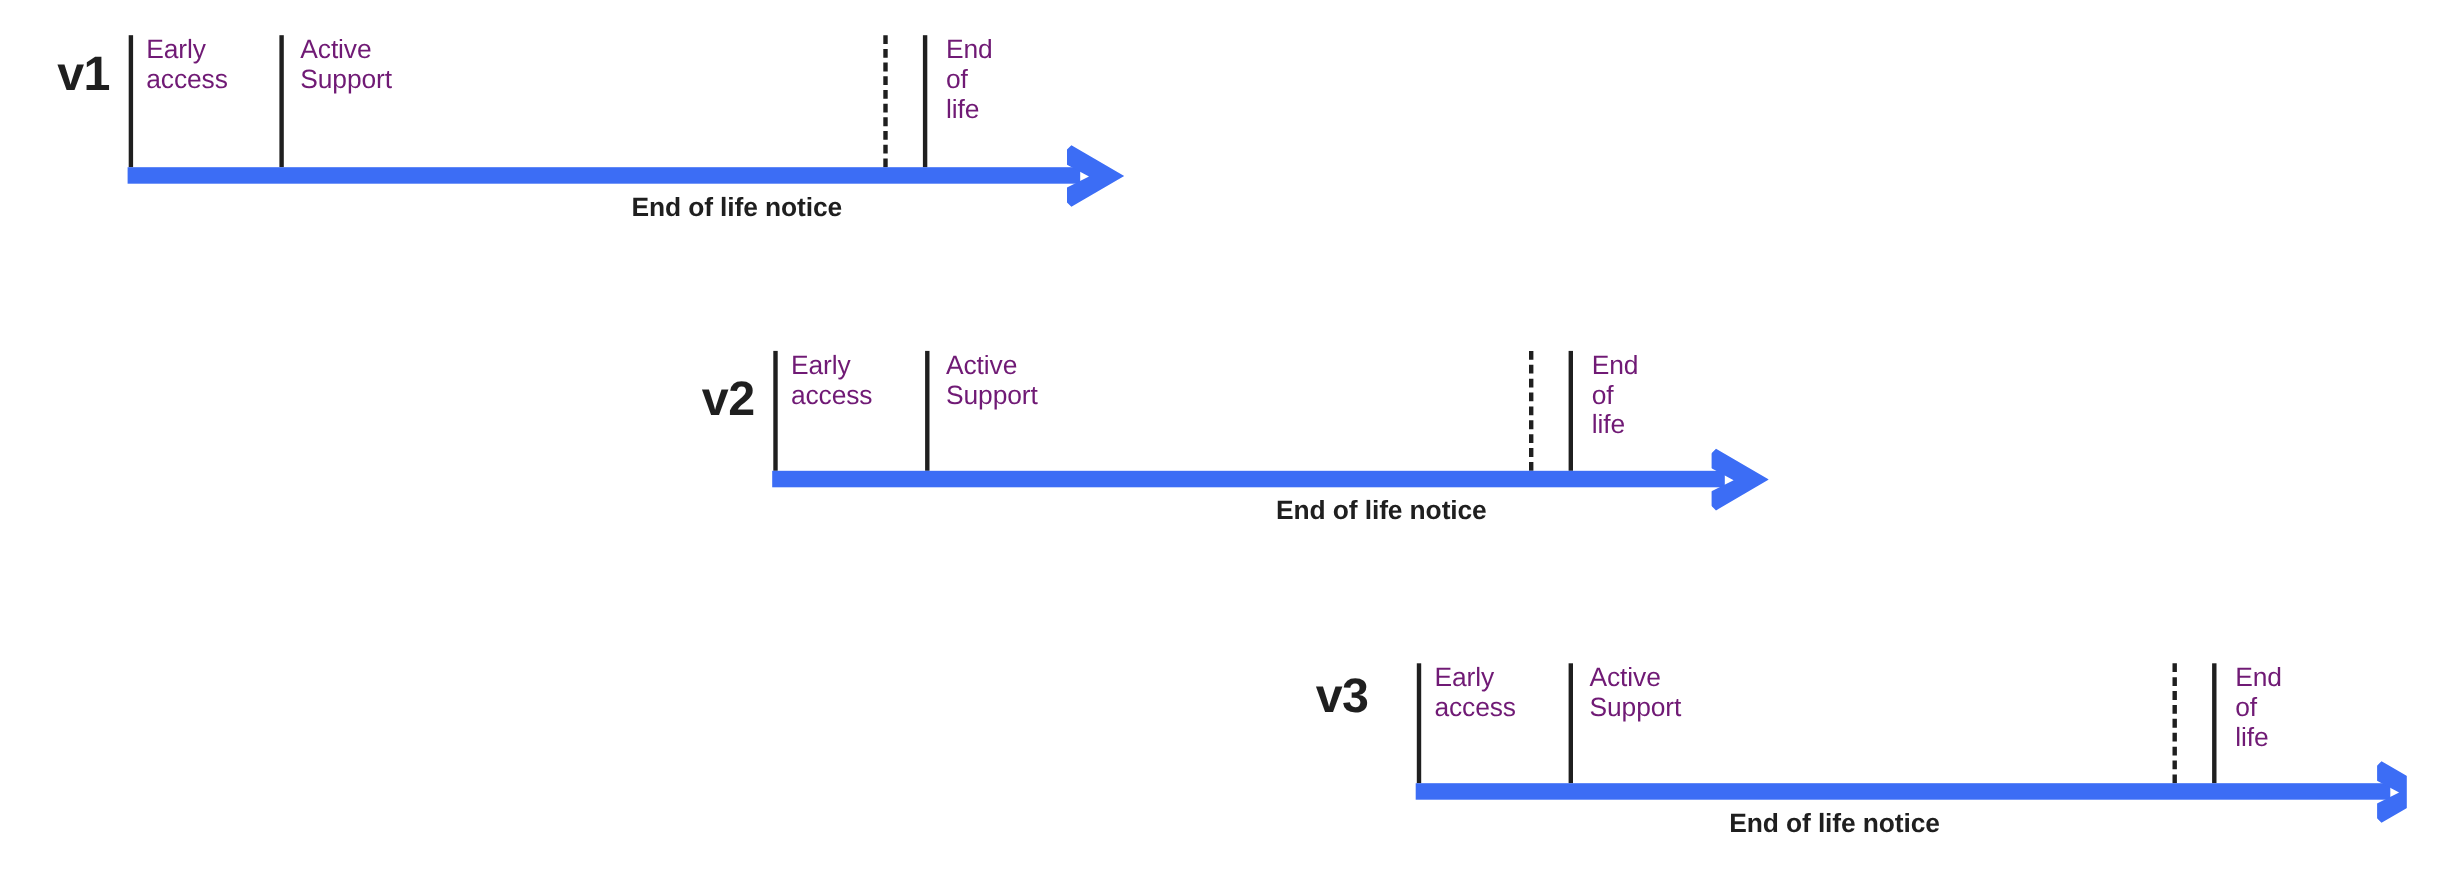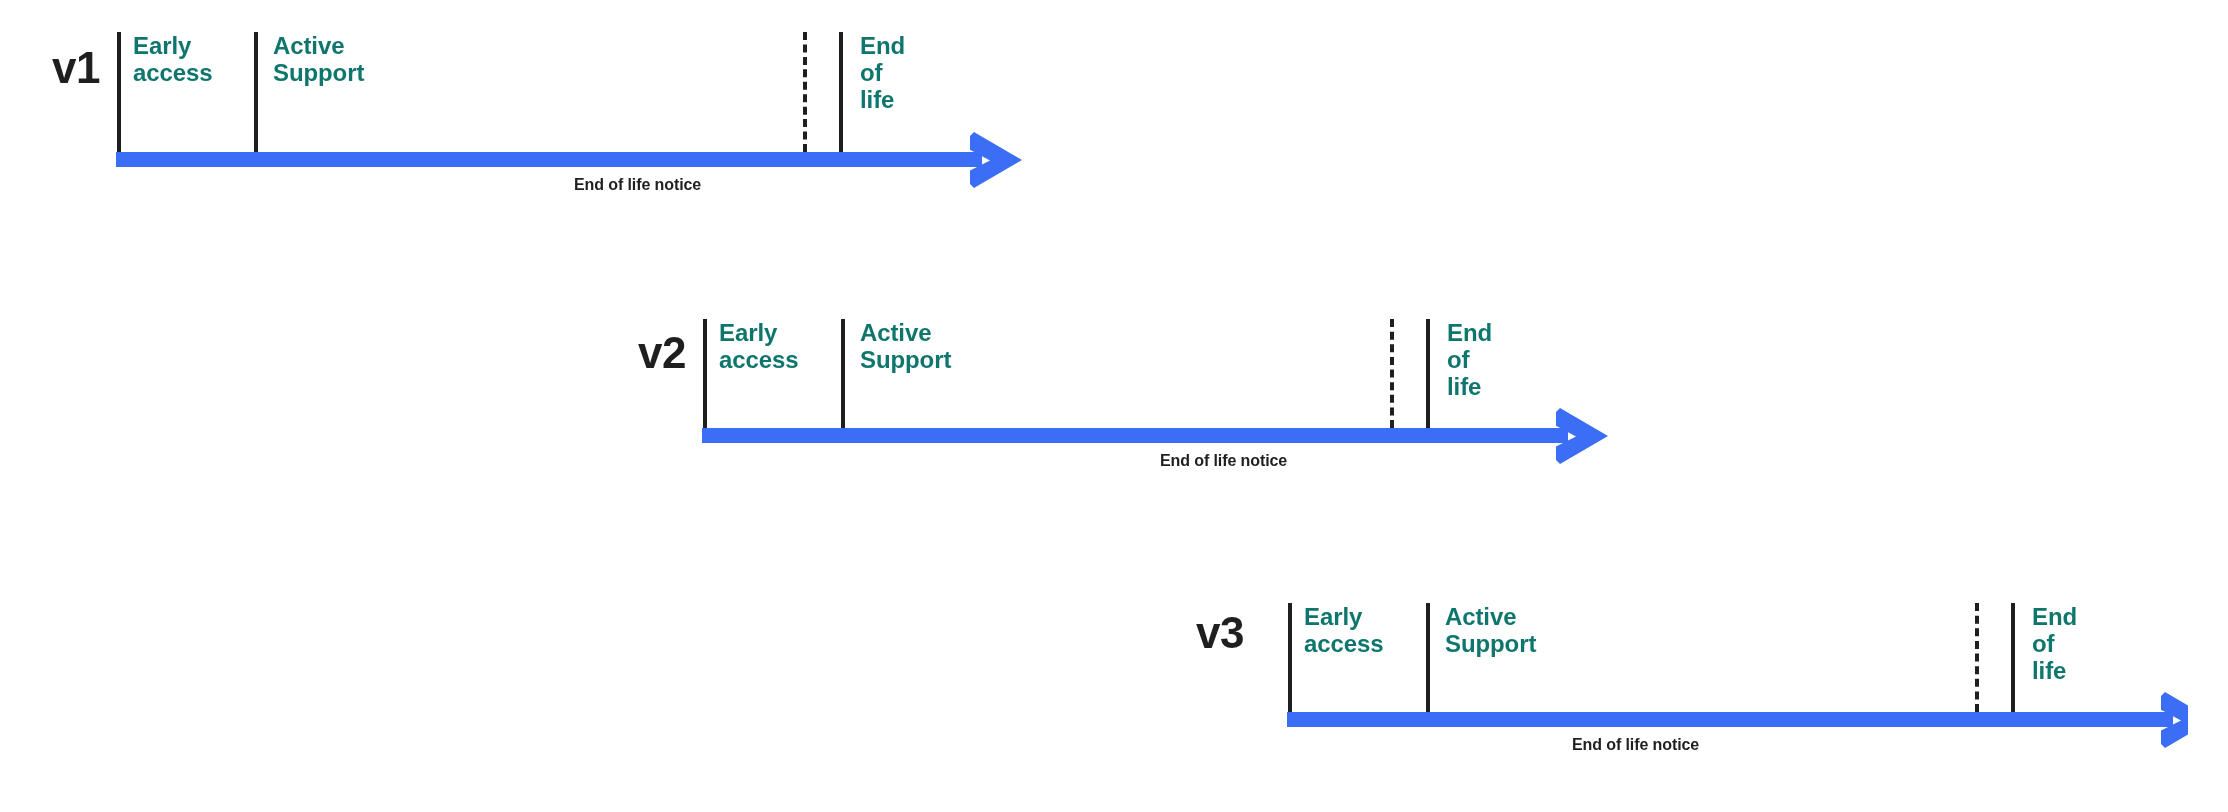--- a/index.html
+++ b/index.html
@@ -50,22 +50,22 @@
   .dashed-marker {
     position: absolute;
     width: 0;
     border-left: 4px dashed #1f1f1f;
   }
 
   
   .phase-label {
     position: absolute;
     font-size: 24px;
-    font-weight: 700;
-    color: #0f766e;
+    font-weight: 400;
+    color: #701a75;
     line-height: 1.12;
     white-space: pre-line;
     letter-spacing: -0.1px;
   }
 
   
   .arrow-shaft {
     position: absolute;
     height: 15px;
     background: #3c6df5;
@@ -73,21 +73,21 @@
 
   
   .arrow-head {
     position: absolute;
     display: block;
   }
 
   
   .notice-label {
     position: absolute;
-    font-size: 16px;
+    font-size: 24px;
     font-weight: 700;
     color: #1f1f1f;
     line-height: 1.1;
     white-space: nowrap;
     letter-spacing: -0.1px;
   }
 </style>
 </head>
 <body>
 
@@ -102,21 +102,21 @@
 access</div>
       <div class="phase-label" style="left: 273px; top: 33px;">Active Support</div>
       <div class="phase-label" style="left: 860px; top: 33px;">End of life</div>
       <div class="arrow-shaft" style="left: 116px; top: 152px; width: 866px;"></div>
       <svg class="arrow-head" width="52" height="60" viewBox="0 0 52 60" style="left: 970px; top: 129.5px;">
         <polygon points="4,2 52,30 4,58 -9,45 20,30.5 -9,15" fill="#3c6df5"></polygon>
       </svg>
       <div class="notice-label" style="left: 574px; top: 176px;">End of life notice</div>
     </div>
     <div class="timeline-row">
-      <div class="version-label" style="left: 604px; top: 331px; width: 82px;">v2</div>
+      <div class="version-label" style="left: 604px; top: 341px; width: 82px;">v2</div>
       <div class="divider" style="left: 703px; top: 319px; height: 109px;"></div>
       <div class="divider" style="left: 841px; top: 319px; height: 109px;"></div>
       <div class="divider" style="left: 1426px; top: 319px; height: 109px;"></div>
       <div class="dashed-marker" style="left: 1390px; top: 319px; height: 109px;"></div>
       <div class="phase-label" style="left: 719px; top: 320px;">Early
 access</div>
       <div class="phase-label" style="left: 860px; top: 320px;">Active Support</div>
       <div class="phase-label" style="left: 1447px; top: 320px;">End of life</div>
       <div class="arrow-shaft" style="left: 702px; top: 428px; width: 866px;"></div>
       <svg class="arrow-head" width="52" height="60" viewBox="0 0 52 60" style="left: 1556px; top: 405.5px;">

